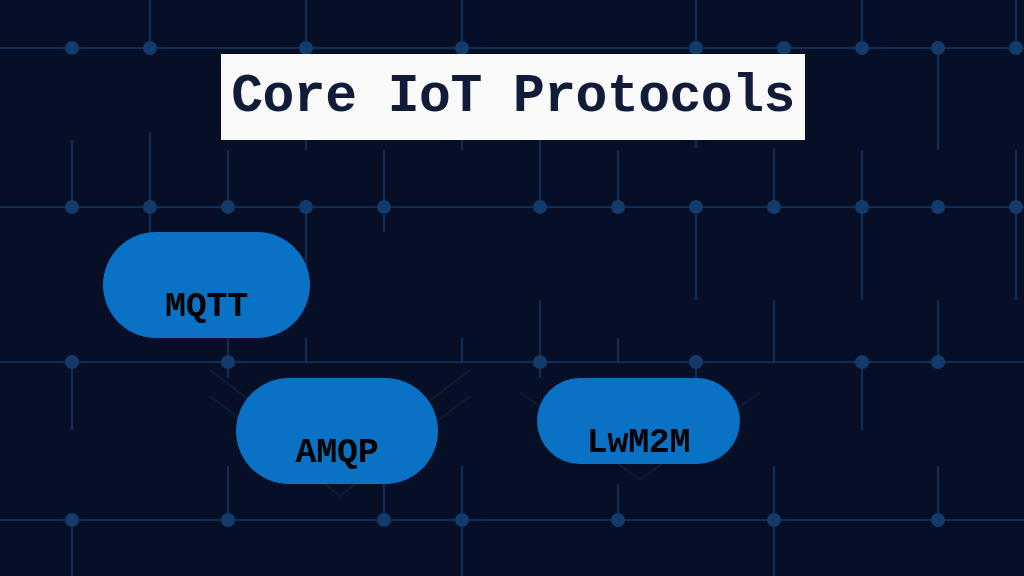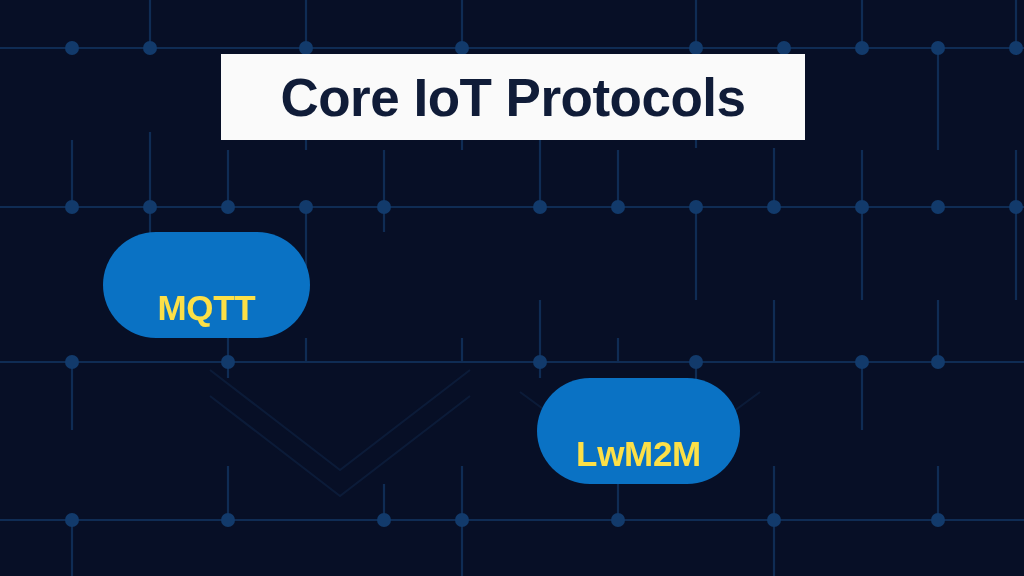--- a/index.html
+++ b/index.html
@@ -7,21 +7,21 @@
     margin: 0;
     padding: 0;
     background: #000;
   }
   #slide {
     position: relative;
     width: 1024px;
     height: 576px;
     overflow: hidden;
     background: #070f26;
-    font-family: Liberation Sans, sans-serif;
+    font-family: Liberation Mono, monospace;
   }
 
   
   #bg-circuit,
   #bg-chevrons {
     position: absolute;
     inset: 0;
     width: 1024px;
     height: 576px;
     pointer-events: none;
@@ -53,21 +53,21 @@
   .pill {
     position: absolute;
     background: #0a72c4;
     border-radius: 999px;
     display: flex;
     align-items: center;
     justify-content: center;
     box-sizing: border-box;
   }
   .pill-label {
-    color: #fde047;
+    color: #000000;
     font-weight: bold;
     font-size: 35px;
     letter-spacing: -0.3px;
     line-height: 1;
     white-space: nowrap;
     margin-top: 44px;
   }
 </style>
 </head>
 <body>
@@ -193,18 +193,21 @@
   <div id="title-banner">
     <span id="title-text">Core IoT Protocols</span>
   </div>
 
   <div class="pill" style="left:103px; top:232px; width:207px; height:106px;">
     <span class="pill-label">MQTT</span>
   </div>
 
 
 
-
-  <div class="pill" style="left:537px; top:378px; width:203px; height:106px;">
+  <div class="pill" style="left:236px; top:378px; width:202px; height:106px;">
+    <span class="pill-label">AMQP</span>
+  </div>
+
+  <div class="pill" style="left:537px; top:378px; width:203px; height:86px;">
     <span class="pill-label">LwM2M</span>
   </div>
 
 </div>
 
 </body></html>

